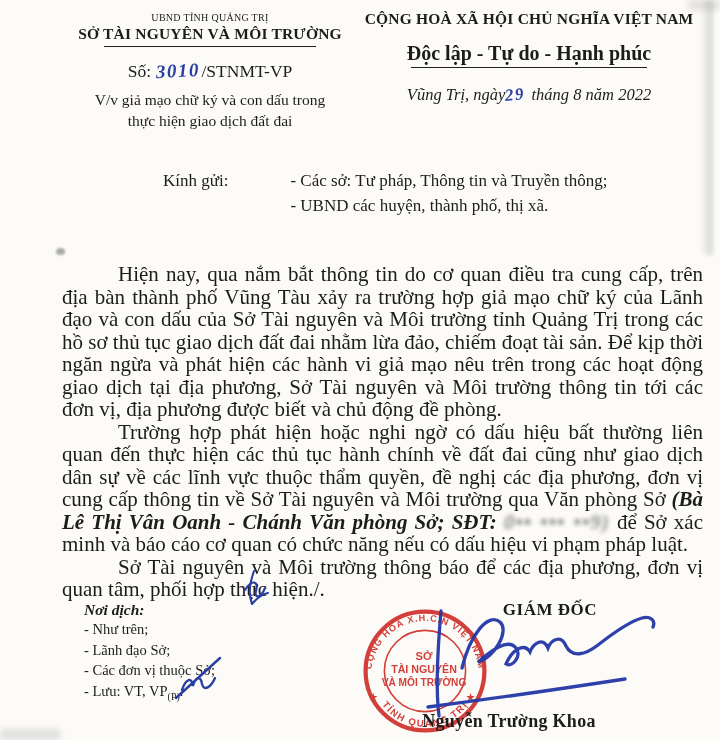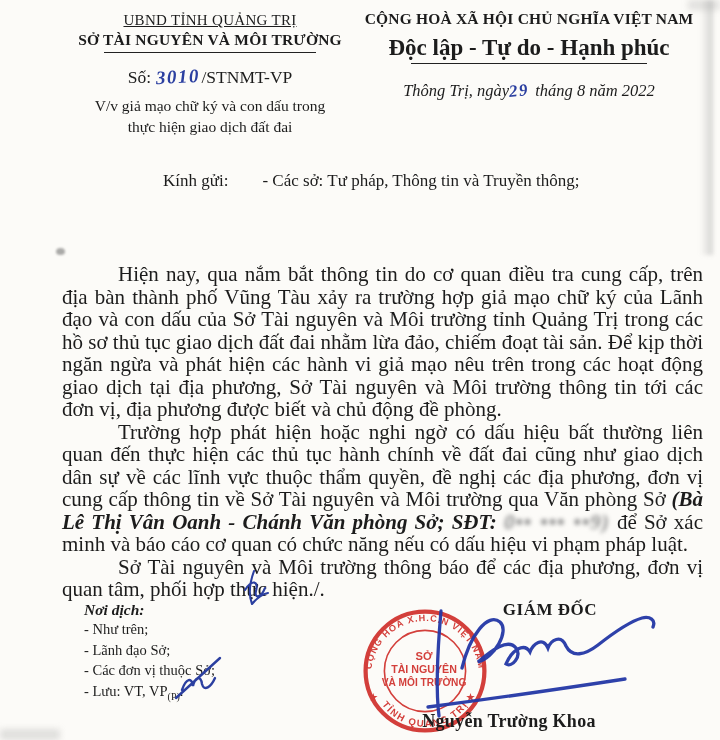--- a/index.html
+++ b/index.html
@@ -4,43 +4,43 @@
 <style>
   html,body{margin:0;padding:0;background:#e8e8e8;}
   .page{
     position:relative;width:720px;height:740px;overflow:hidden;
     background:#fcfbf8;
     font-family:"Liberation Serif","DejaVu Serif",serif;
     color:#1c1c1c;
   }
   
   .hdr-left{position:absolute;left:68px;top:12px;width:284px;text-align:center;}
-  .org1{font-size:15px;letter-spacing:.3px;text-decoration:underline;}
+  .org1{font-size:10px;letter-spacing:.3px;}
   .org2{font-size:15.5px;font-weight:bold;margin-top:2px;letter-spacing:.2px;}
   .rule-left{width:212px;border-top:1.5px solid #222;margin:3px auto 0;}
   .doc-no{margin-top:13px;font-size:17.5px;}
   .hand{
     color:#2b3fa0;font-style:italic;font-weight:bold;display:inline-block;
     transform:rotate(-3deg);letter-spacing:1.5px;
   }
   .hand-no{font-size:19px;margin:0 1px;}
   .hand-day{font-size:17px;margin-right:2px;transform:rotate(-6deg);}
   .subject{margin-top:7px;font-size:15.5px;line-height:21px;}
 
   .hdr-right{position:absolute;left:346px;top:10px;width:366px;text-align:center;}
   .nat1{font-size:15.5px;font-weight:bold;letter-spacing:.2px;}
-  .nat2{font-size:23px;font-weight:bold;margin-top:7px;}
+  .nat2{font-size:20px;font-weight:bold;margin-top:14px;}
   .rule-right{width:236px;border-top:1.5px solid #222;margin:2px auto 0;}
   .dateline{margin-top:17px;font-size:16.5px;font-style:italic;}
 
   
   .kinhgui{position:absolute;left:163px;top:168px;font-size:17px;line-height:25px;}
   .kg-row{display:flex;justify-content:flex-end;}
   .kg-label{margin-right:34px;white-space:nowrap;}
-  .kg-lines div{white-space:nowrap;}
+  .kg-lines div{white-space:nowrap;margin-left:28px;}
 
   
   .body{
     position:absolute;left:62px;top:263px;width:641px;
     font-size:21px;line-height:22.5px;text-align:justify;
   }
   .body p{margin:0;text-indent:56px;}
   .bi{font-weight:bold;font-style:italic;}
   .redacted{
     font-weight:bold;font-style:italic;color:#8a8a8a;
@@ -90,28 +90,29 @@
     <div class="subject">
       <div>V/v giả mạo chữ ký và con dấu trong</div>
       <div>thực hiện giao dịch đất đai</div>
     </div>
   </div>
 
   <div class="hdr-right">
     <div class="nat1">CỘNG HOÀ XÃ HỘI CHỦ NGHĨA VIỆT NAM</div>
     <div class="nat2">Độc lập - Tự do - Hạnh phúc</div>
     <div class="rule-right"></div>
-    <div class="dateline"><span>Thông Trị, ngày</span><span class="hand hand-day">29</span> <span>tháng 8 năm 2022</span></div>
+    <div class="dateline"><span>Vũng Trị, ngày</span><span class="hand hand-day">29</span> <span>tháng 8 năm 2022</span></div>
   </div>
 
   <div class="kinhgui">
     <div class="kg-row">
       <span class="kg-label">Kính gửi:</span>
       <span class="kg-lines">
         <div>- Các sở: Tư pháp, Thông tin và Truyền thông;</div>
+        <div>- UBND các huyện, thành phố, thị xã.</div>
       </span>
     </div>
   </div>
 
   <div class="body">
     <p>Hiện nay, qua nắm bắt thông tin do cơ quan điều tra cung cấp, trên địa bàn thành phố Vũng Tàu xảy ra trường hợp giả mạo chữ ký của Lãnh đạo và con dấu của Sở Tài nguyên và Môi trường tỉnh Quảng Trị trong các hồ sơ thủ tục giao dịch đất đai nhằm lừa đảo, chiếm đoạt tài sản. Để kịp thời ngăn ngừa và phát hiện các hành vi giả mạo nêu trên trong các hoạt động giao dịch tại địa phương, Sở Tài nguyên và Môi trường thông tin tới các đơn vị, địa phương được biết và chủ động đề phòng.</p>
     <p><span>Trường hợp phát hiện hoặc nghi ngờ có dấu hiệu bất thường liên quan đến thực hiện các thủ tục hành chính về đất đai cũng như giao dịch dân sự về các lĩnh vực thuộc thẩm quyền, đề nghị các địa phương, đơn vị cung cấp thông tin về Sở Tài nguyên và Môi trường qua Văn phòng Sở </span><span class="bi">(Bà Lê Thị Vân Oanh - Chánh Văn phòng Sở; SĐT: </span><span class="redacted">0•• ••• ••9)</span><span> để Sở xác minh và báo cáo cơ quan có chức năng nếu có dấu hiệu vi phạm pháp luật.</span></p>
     <p>Sở Tài nguyên và Môi trường thông báo để các địa phương, đơn vị quan tâm, phối hợp thực hiện./.</p>
   </div>
 

